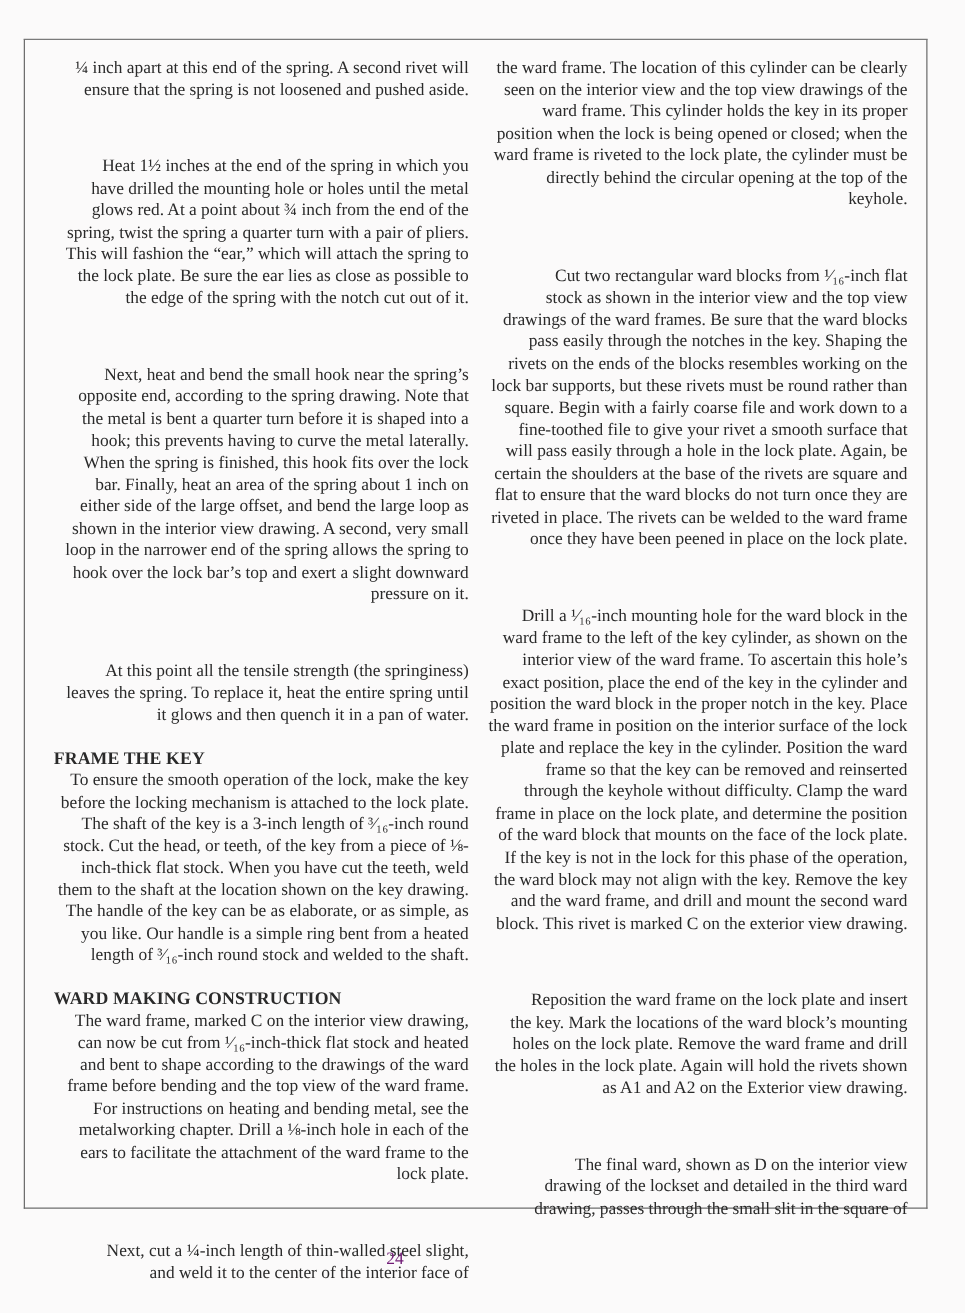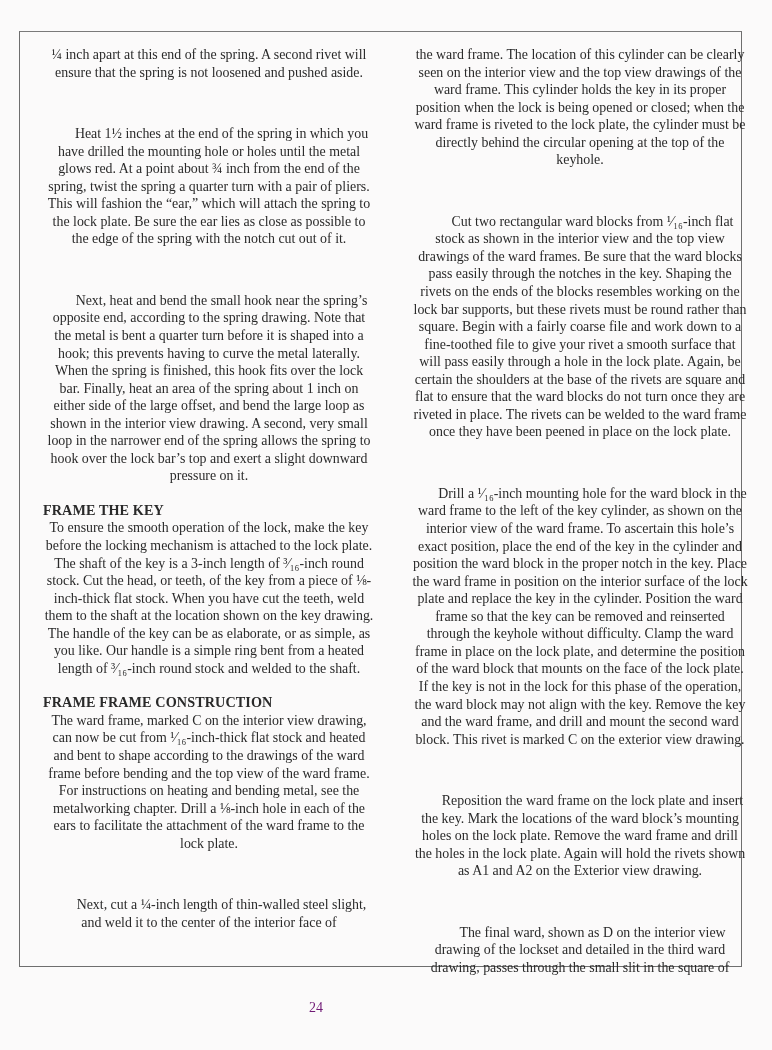--- a/index.html
+++ b/index.html
@@ -8,45 +8,46 @@
     font-family: "Liberation Serif", "DejaVu Serif", serif; color:#2a2a2a;
   }
   .frame {
     position:absolute; left:19px; top:31px; width:723px; height:936px;
     border:1.5px solid #6e6e6e; border-top-color:#7a7a7a; box-sizing:border-box;
   }
   .col {
     position:absolute; top:46px; font-size:13.9px; line-height:17.55px;
   }
   .col.left { left:43px; width:332px; }
-  .col.right { left:412px; width:336px;font-family:Liberation Serif, serif; }
-  .col p { margin:0; text-align:center; }
+  .col.right { left:390px; width:336px;font-family:Liberation Serif, serif; }
+  .col p { margin:0; text-align:right; }
   .col p.ind { text-indent:25px;margin-top:44px; }
   .col h2 {
     margin:0; font-size:14.2px; font-weight:bold; letter-spacing:0.1px; line-height:17.5px;
   }
   .gap { height:17px; }
   .page-num {
     position:absolute; left:0; width:632px; top:1000px; text-align:center; font-size:14px; color:#701a75;
   }
 </style>
 </head>
 <body>
 
 <div class="frame"></div>
 
 <div class="col left">
   <p>¼ inch apart at this end of the spring. A second rivet will ensure that the spring is not loosened and pushed aside.</p>
   <p class="ind">Heat 1½ inches at the end of the spring in which you have drilled the mounting hole or holes until the metal glows red. At a point about ¾ inch from the end of the spring, twist the spring a quarter turn with a pair of pliers. This will fashion the “ear,” which will attach the spring to the lock plate. Be sure the ear lies as close as possible to the edge of the spring with the notch cut out of it.</p>
   <p class="ind">Next, heat and bend the small hook near the spring’s opposite end, according to the spring drawing. Note that the metal is bent a quarter turn before it is shaped into a hook; this prevents having to curve the metal laterally. When the spring is finished, this hook fits over the lock bar. Finally, heat an area of the spring about 1 inch on either side of the large offset, and bend the large loop as shown in the interior view drawing. A second, very small loop in the narrower end of the spring allows the spring to hook over the lock bar’s top and exert a slight downward pressure on it.</p>
+  <p class="ind">At this point all the tensile strength (the springiness) leaves the spring. To replace it, heat the entire spring until it glows and then quench it in a pan of water.</p>
   <div class="gap"></div>
   <h2>FRAME THE KEY</h2>
   <p>To ensure the smooth operation of the lock, make the key before the locking mechanism is attached to the lock plate. The shaft of the key is a 3-inch length of ³⁄₁₆-inch round stock. Cut the head, or teeth, of the key from a piece of ⅛-inch-thick flat stock. When you have cut the teeth, weld them to the shaft at the location shown on the key drawing. The handle of the key can be as elaborate, or as simple, as you like. Our handle is a simple ring bent from a heated length of ³⁄₁₆-inch round stock and welded to the shaft.</p>
   <div class="gap"></div>
-  <h2>FRAME FRAME CONSTRUCTION</h2>
+  <h2>WARD MAKING CONSTRUCTION</h2>
   <p>The ward frame, marked C on the interior view drawing, can now be cut from ¹⁄₁₆-inch-thick flat stock and heated and bent to shape according to the drawings of the ward frame before bending and the top view of the ward frame. For instructions on heating and bending metal, see the metalworking chapter. Drill a ⅛-inch hole in each of the ears to facilitate the attachment of the ward frame to the lock plate.</p>
   <p class="ind">Next, cut a ¼-inch length of thin-walled steel slight, and weld it to the center of the interior face of</p>
 </div>
 
 <div class="col right">
   <p>the ward frame. The location of this cylinder can be clearly seen on the interior view and the top view drawings of the ward frame. This cylinder holds the key in its proper position when the lock is being opened or closed; when the ward frame is riveted to the lock plate, the cylinder must be directly behind the circular opening at the top of the keyhole.</p>
   <p class="ind">Cut two rectangular ward blocks from ¹⁄₁₆-inch flat stock as shown in the interior view and the top view drawings of the ward frames. Be sure that the ward blocks pass easily through the notches in the key. Shaping the rivets on the ends of the blocks resembles working on the lock bar supports, but these rivets must be round rather than square. Begin with a fairly coarse file and work down to a fine-toothed file to give your rivet a smooth surface that will pass easily through a hole in the lock plate. Again, be certain the shoulders at the base of the rivets are square and flat to ensure that the ward blocks do not turn once they are riveted in place. The rivets can be welded to the ward frame once they have been peened in place on the lock plate.</p>
   <p class="ind">Drill a ¹⁄₁₆-inch mounting hole for the ward block in the ward frame to the left of the key cylinder, as shown on the interior view of the ward frame. To ascertain this hole’s exact position, place the end of the key in the cylinder and position the ward block in the proper notch in the key. Place the ward frame in position on the interior surface of the lock plate and replace the key in the cylinder. Position the ward frame so that the key can be removed and reinserted through the keyhole without difficulty. Clamp the ward frame in place on the lock plate, and determine the position of the ward block that mounts on the face of the lock plate. If the key is not in the lock for this phase of the operation, the ward block may not align with the key. Remove the key and the ward frame, and drill and mount the second ward block. This rivet is marked C on the exterior view drawing.</p>
   <p class="ind">Reposition the ward frame on the lock plate and insert the key. Mark the locations of the ward block’s mounting holes on the lock plate. Remove the ward frame and drill the holes in the lock plate. Again will hold the rivets shown as A1 and A2 on the Exterior view drawing.</p>
   <p class="ind">The final ward, shown as D on the interior view drawing of the lockset and detailed in the third ward drawing, passes through the small slit in the square of</p>

